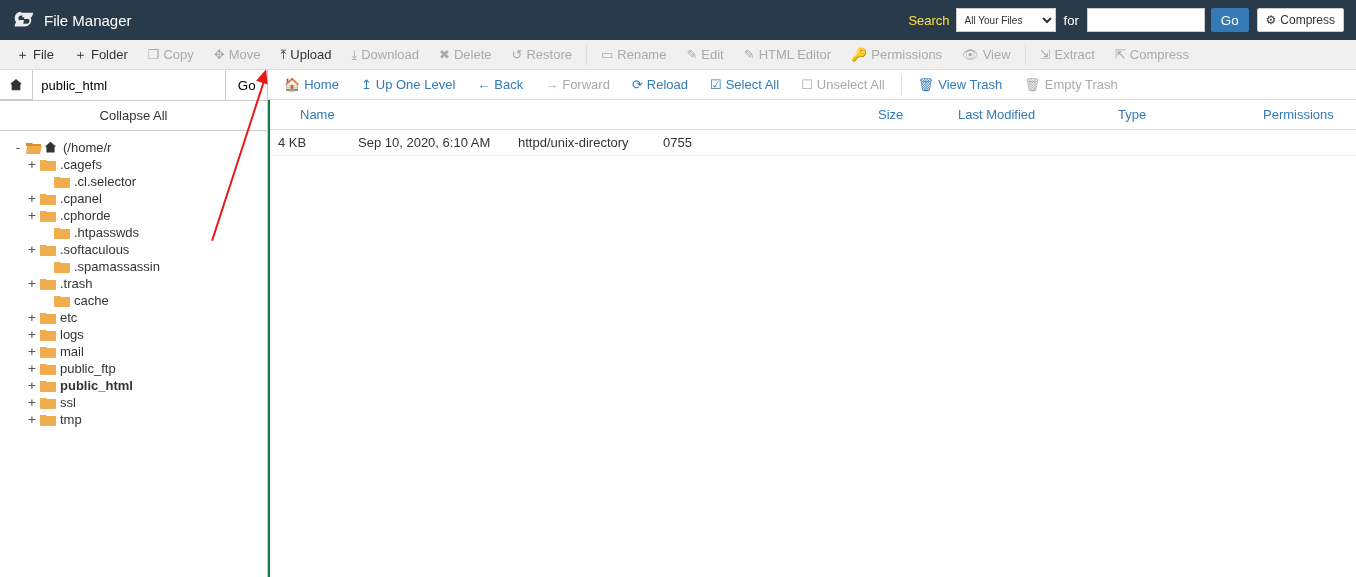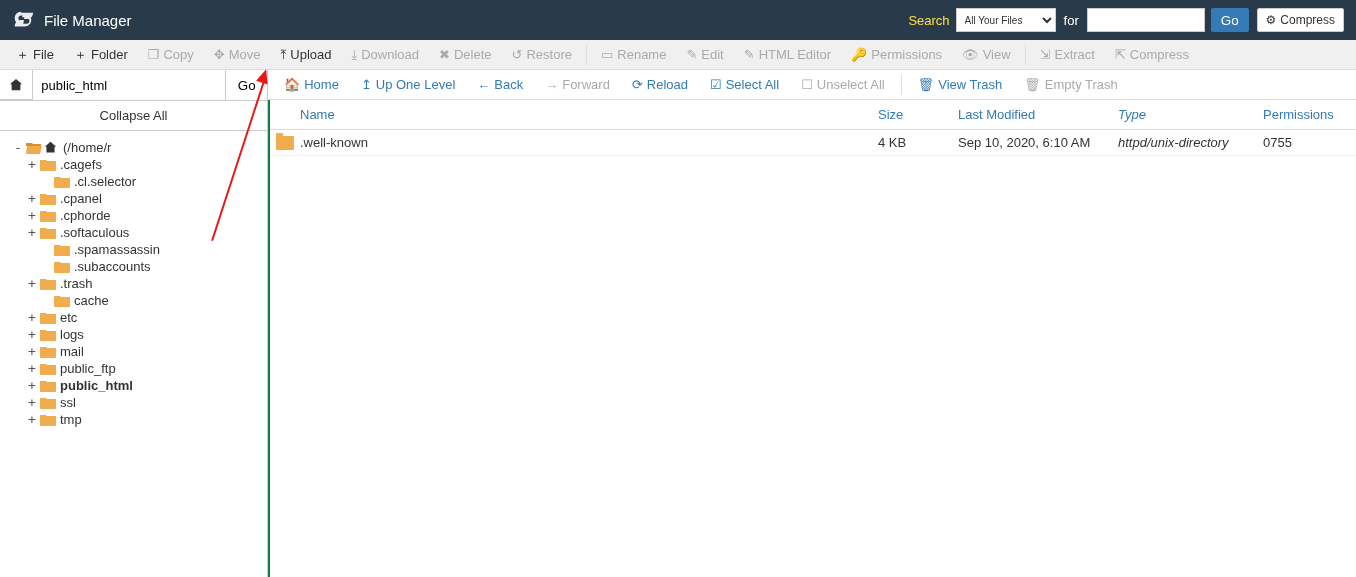--- a/index.html
+++ b/index.html
@@ -44,21 +44,21 @@
 .toolbar2 .tb2-btn { display: flex; align-items: center; gap: 4px; padding: 0 10px; height: 30px; cursor: pointer; color: #337ab7; }
 .toolbar2 .tb2-btn.disabled { color: #aaa; cursor: default; }
 .toolbar2 .tb-sep { width: 1px; height: 20px; background: #ddd; margin: 0 4px; }
 
 .table-wrap { flex: 1; overflow: auto; border-left: 2px solid #15803d; position: relative; }
 .table-head { display: flex; background: #fff; border-bottom: 1px solid #ddd; height: 30px; align-items: center; font-size: 13px; }
 .th { color: #337ab7; cursor: pointer; padding: 0 8px; }
 .col-name { width: 600px; padding-left: 30px !important; }
 .col-size { width: 80px; }
 .col-mod { width: 160px; }
-.col-type { width: 145px; font-style: italic; }
+.col-type { width: 145px; }
 .col-perm { flex: 1; }
 
 .table-row { display: flex; align-items: center; height: 26px; border-bottom: 1px solid #eee; cursor: pointer; }
 .table-row .cell { padding: 0 8px; color: #333; }
 .table-row .cell.col-name { display: flex; align-items: center; gap: 6px; padding-left: 6px !important; }
 .folder-sq { width: 18px; height: 14px; background: #f0ad4e; border-radius: 1px; position: relative; }
 .folder-sq::before { content: ""; position: absolute; top: -3px; left: 0; width: 7px; height: 3px; background: #f0ad4e; border-radius: 1px 1px 0 0; }
 
 svg.folder-closed path { fill: #f0ad4e; }
 svg.folder-open path.front { fill: #f0ad4e; }
@@ -204,40 +204,40 @@
             </svg></span>
           <span class="label">.cpanel</span>
         </div>
         <div class="tree-node indent1">
           <span class="toggle">+</span>
           <span class="folder-ico"><svg class="folder-closed" width="16" height="13" viewBox="0 0 16 13">
               <path d="M0 2h6l1 1h9v9a1 1 0 0 1-1 1H1a1 1 0 0 1-1-1z"></path>
             </svg></span>
           <span class="label">.cphorde</span>
         </div>
-        <div class="tree-node indent1">
-          <span class="toggle">+</span>
-          <span class="folder-ico"><svg class="folder-closed" width="16" height="13" viewBox="0 0 16 13">
-              <path d="M0 2h6l1 1h9v9a1 1 0 0 1-1 1H1a1 1 0 0 1-1-1z"></path>
-            </svg></span>
-          <span class="label">.softaculous</span>
-        </div>
         <div class="tree-node indent2">
           <span class="toggle"></span>
           <span class="folder-ico"><svg class="folder-closed" width="16" height="13" viewBox="0 0 16 13">
               <path d="M0 2h6l1 1h9v9a1 1 0 0 1-1 1H1a1 1 0 0 1-1-1z"></path>
             </svg></span>
-          <span class="label">.spamassassin</span>
+          <span class="label">.htpasswds</span>
+        </div>
+        <div class="tree-node indent1">
+          <span class="toggle">+</span>
+          <span class="folder-ico"><svg class="folder-closed" width="16" height="13" viewBox="0 0 16 13">
+              <path d="M0 2h6l1 1h9v9a1 1 0 0 1-1 1H1a1 1 0 0 1-1-1z"></path>
+            </svg></span>
+          <span class="label">.softaculous</span>
         </div>
         <div class="tree-node indent2">
           <span class="toggle"></span>
           <span class="folder-ico"><svg class="folder-closed" width="16" height="13" viewBox="0 0 16 13">
               <path d="M0 2h6l1 1h9v9a1 1 0 0 1-1 1H1a1 1 0 0 1-1-1z"></path>
             </svg></span>
-          <span class="label">.subaccounts</span>
+          <span class="label">.spamassassin</span>
         </div>
         <div class="tree-node indent1">
           <span class="toggle">+</span>
           <span class="folder-ico"><svg class="folder-closed" width="16" height="13" viewBox="0 0 16 13">
               <path d="M0 2h6l1 1h9v9a1 1 0 0 1-1 1H1a1 1 0 0 1-1-1z"></path>
             </svg></span>
           <span class="label">.trash</span>
         </div>
         <div class="tree-node indent2">
           <span class="toggle"></span>
@@ -342,24 +342,20 @@
     <div class="table-wrap">
       <div class="table-head">
         <div class="th col-name">Name</div>
         <div class="th col-size">Size</div>
         <div class="th col-mod">Last Modified</div>
         <div class="th col-type">Type</div>
         <div class="th col-perm">Permissions</div>
       </div>
       <div id="rows">
           <div class="table-row">
-            <div class="cell col-name">
-              <span class="folder-sq"></span>
-              <span>.well-known</span>
-            </div>
             <div class="cell col-size">4 KB</div>
             <div class="cell col-mod">Sep 10, 2020, 6:10 AM</div>
             <div class="cell col-type">httpd/unix-directory</div>
             <div class="cell col-perm">0755</div>
           </div>
         </div>
     </div>
   </div>
 </div>
 

